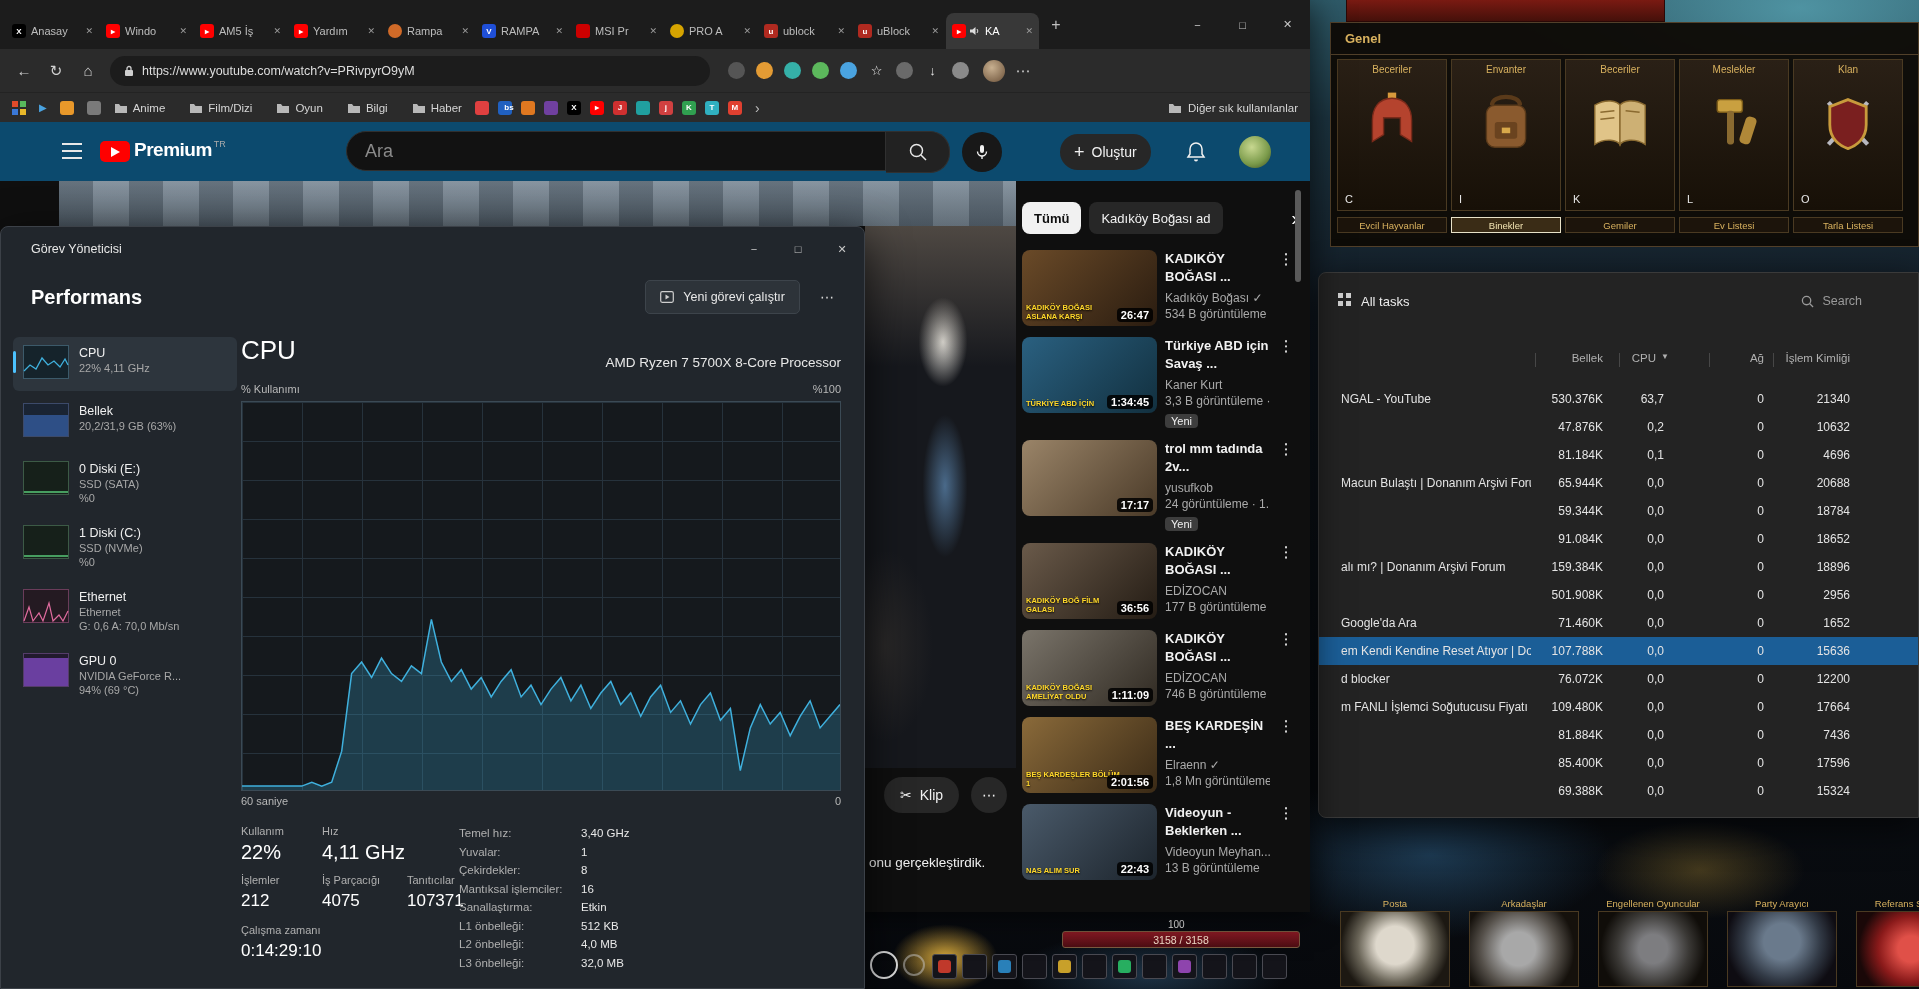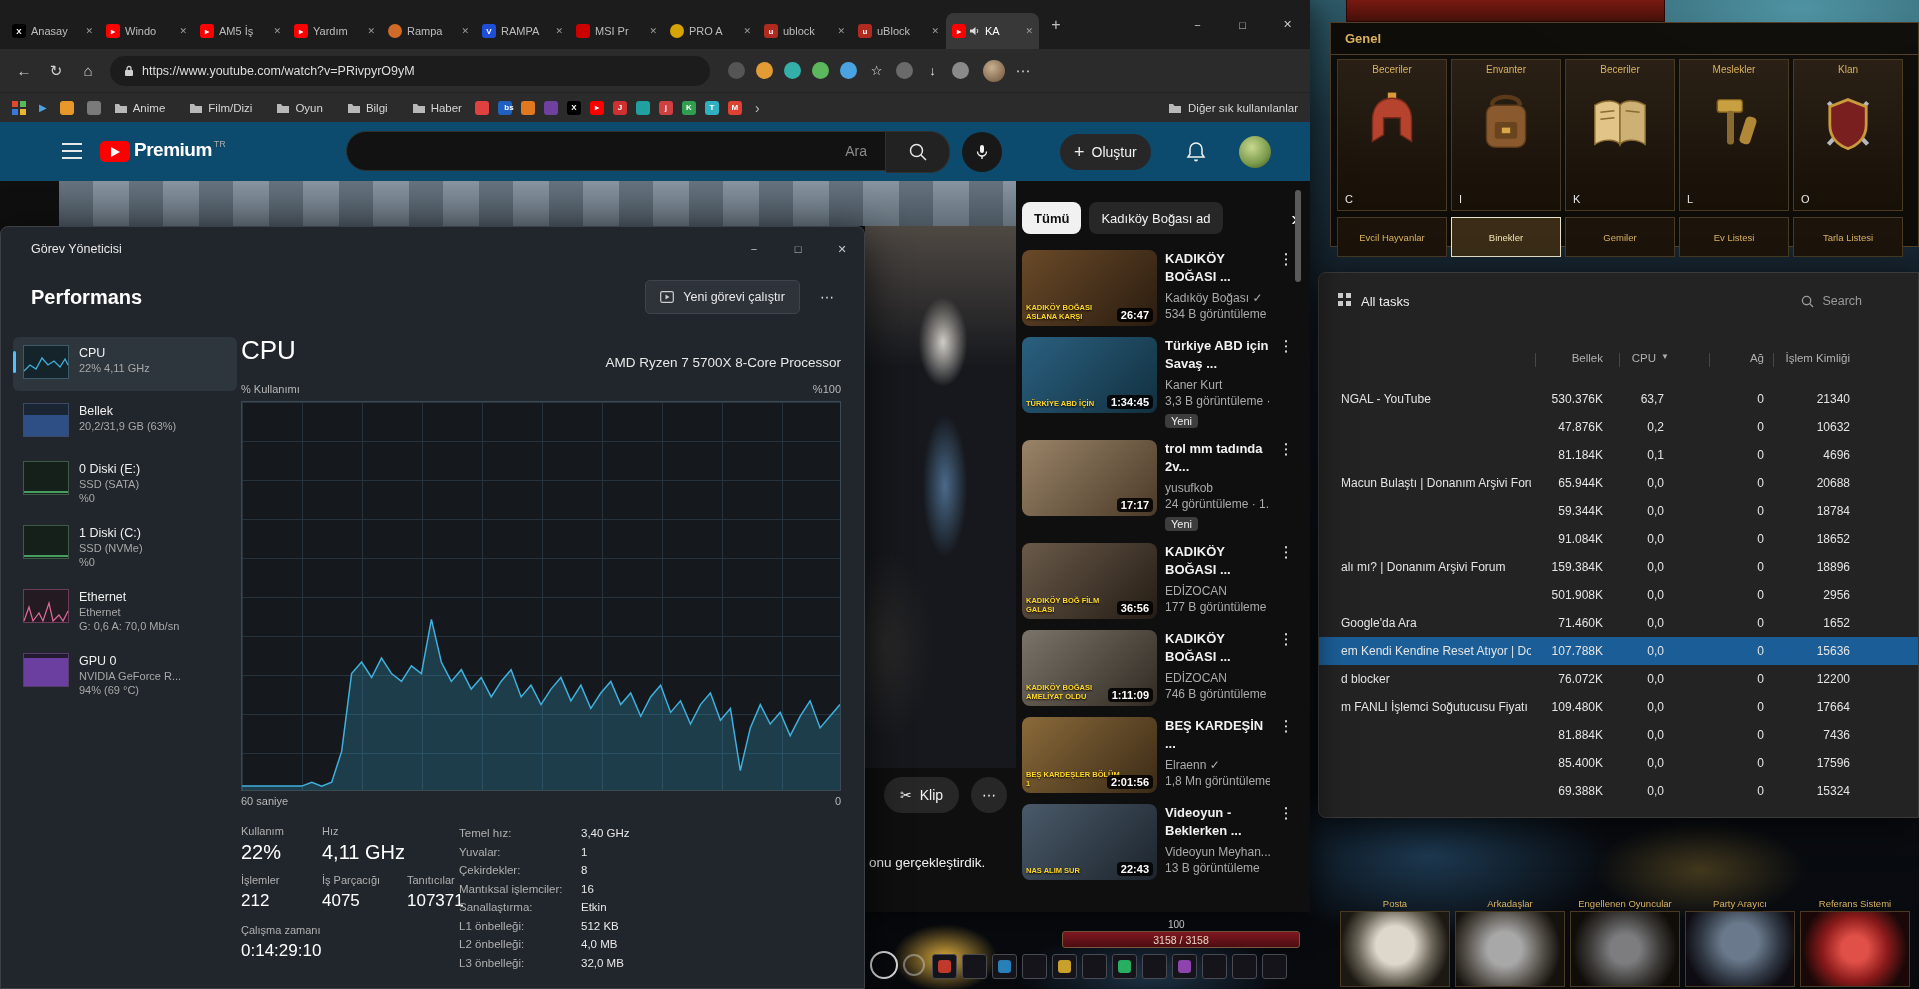--- a/index.html
+++ b/index.html
@@ -22,27 +22,27 @@
   .gpanel{position:absolute;left:1330px;top:22px;width:589px;height:225px;
     background:rgba(14,11,7,.97);border:1px solid #52402a;}
   .gp-header{height:32px;display:flex;align-items:center;padding-left:14px;border-bottom:1px solid #52402a;
     color:#d9b25f;font-size:13px;font-weight:bold;}
   .gp-grid{position:absolute;left:6px;top:36px;display:grid;grid-template-columns:repeat(5,110px);gap:4px;}
   .gcell{position:relative;height:152px;background:linear-gradient(180deg,#2a2016,#171007);border:1px solid #4a3a22;}
   .gcell-label{text-align:center;font-size:10px;color:#d9b25f;padding-top:4px;}
   .gcell-icon{width:56px;height:66px;margin:14px auto 0;}
   .gcell-key{position:absolute;left:7px;bottom:5px;color:#e8e8e8;font-size:11px;}
   .gp-subtabs{position:absolute;left:6px;top:194px;display:grid;grid-template-columns:repeat(5,110px);gap:4px;}
-  .gsub{height:40px;display:flex;align-items:center;justify-content:center;background:#1c140b;
+  .gsub{height:16px;display:flex;align-items:center;justify-content:center;background:#1c140b;
     border:1px solid #4a3a22;color:#d9b25f;font-size:9.5px;text-align:center;}
   .gsub.sel{border:1px solid #e8e2c8;background:#3a2c16;color:#f2e4b2;}
 
   
   .gbottom{position:absolute;left:1340px;top:896px;width:579px;height:93px;display:grid;
-    grid-template-columns:repeat(5,110px);gap:5px;}
+    grid-template-columns:repeat(5,110px);gap:19px;}
   .gb-label{font-size:9.5px;color:#d9b25f;text-align:center;height:15px;line-height:15px;white-space:nowrap;overflow:hidden;}
   .gb-icon{height:76px;border:1px solid #4a3a22;background:#120d08;display:flex;align-items:center;justify-content:center;}
   .ic-owl{background:radial-gradient(circle at 50% 45%,#ded8cc 0 28%,#6a6558 55%,#1c1812 80%);}
   .ic-wolves{background:radial-gradient(circle at 45% 50%,#a8a8a8 0 24%,#55504a 55%,#15110c 80%);}
   .ic-wolves-dark{background:radial-gradient(circle at 50% 50%,#7d7d80 0 22%,#3a3835 55%,#100d09 80%);}
   .ic-hooded{background:radial-gradient(circle at 50% 40%,#6a7a8c 0 26%,#323a46 55%,#0e0c12 80%);}
   .ic-gem{background:radial-gradient(circle at 50% 50%,#e05048 0 20%,#8a1a1a 50%,#1a0808 80%);}
 
   
   .hud-lvl{position:absolute;left:1168px;top:919px;color:#e8e8e8;font-size:10px;}
@@ -95,22 +95,22 @@
   .burger{position:absolute;left:62px;top:21px;width:20px;height:16px;display:flex;flex-direction:column;justify-content:space-between;}
   .burger i{height:2px;background:#e8e8e8;display:block;}
   .ytlogo{position:absolute;left:100px;top:17px;display:flex;align-items:flex-start;}
   .logo-badge{width:30px;height:21px;background:#ff0000;border-radius:5px;position:relative;margin-top:2px;}
   .logo-badge:after{content:"";position:absolute;left:11px;top:5.5px;border-left:9px solid #fff;
     border-top:5px solid transparent;border-bottom:5px solid transparent;}
   .logo-text{color:#fff;font-size:19px;font-weight:bold;letter-spacing:-0.5px;margin-left:4px;}
   .logo-tr{color:#aaa;font-size:9px;margin-left:2px;}
   .searchbox{position:absolute;left:346px;top:9px;width:540px;height:40px;background:#121212;
     border:1px solid #303030;border-radius:20px 0 0 20px;display:flex;align-items:center;padding:0 16px;}
-  .searchbox input{background:transparent;border:none;outline:none;color:#eee;font-size:14px;width:100%;
-    font-family:"Liberation Sans",sans-serif;text-align:right;}
+  .searchbox input{background:transparent;border:none;outline:none;color:#eee;font-size:18px;width:100%;
+    font-family:"Liberation Sans",sans-serif;}
   .searchbox input::placeholder{color:#8a8a8a;}
   .searchbtn{position:absolute;left:886px;top:9px;width:64px;height:42px;background:#222;border:1px solid #303030;
     border-left:none;border-radius:0 20px 20px 0;display:flex;align-items:center;justify-content:center;}
   .micbtn{position:absolute;left:962px;top:10px;width:40px;height:40px;border-radius:50%;background:#181818;
     display:flex;align-items:center;justify-content:center;}
   .createbtn{position:absolute;left:1060px;top:12px;height:36px;padding:0 14px;border-radius:18px;background:#272727;
     color:#f1f1f1;font-size:14px;display:flex;align-items:center;gap:7px;}
   .bellbtn{position:absolute;left:1185px;top:18px;}
   .avatar{position:absolute;left:1239px;top:14px;width:32px;height:32px;border-radius:50%;
     background:radial-gradient(circle at 40% 35%,#c8d890,#7a9a4a 60%,#3a4a22);}

